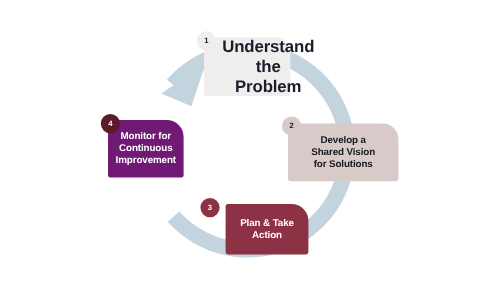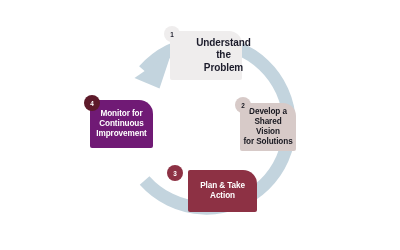--- a/index.html
+++ b/index.html
@@ -42,29 +42,29 @@
     padding: 0 3px;
   }
   
   #node-1 {
     left: 170px;
     top: 31px;
     width: 72px;
     height: 49px;
     background: #efeded;
     color: #1c1c2b;
-    font-size: 10px;
+    font-size: 14px;
     border-top-right-radius: 13px;
     padding-left: 35px;
   }
   
   #node-2 {
     left: 240px;
     top: 103px;
-    width: 56px;
+    width: 92px;
     height: 48px;
     background: #d7cac8;
     color: #17171f;
     font-size: 8.2px;
     border-top-right-radius: 13px;
   }
   
   #node-3 {
     left: 172px;
     top: 170px;

